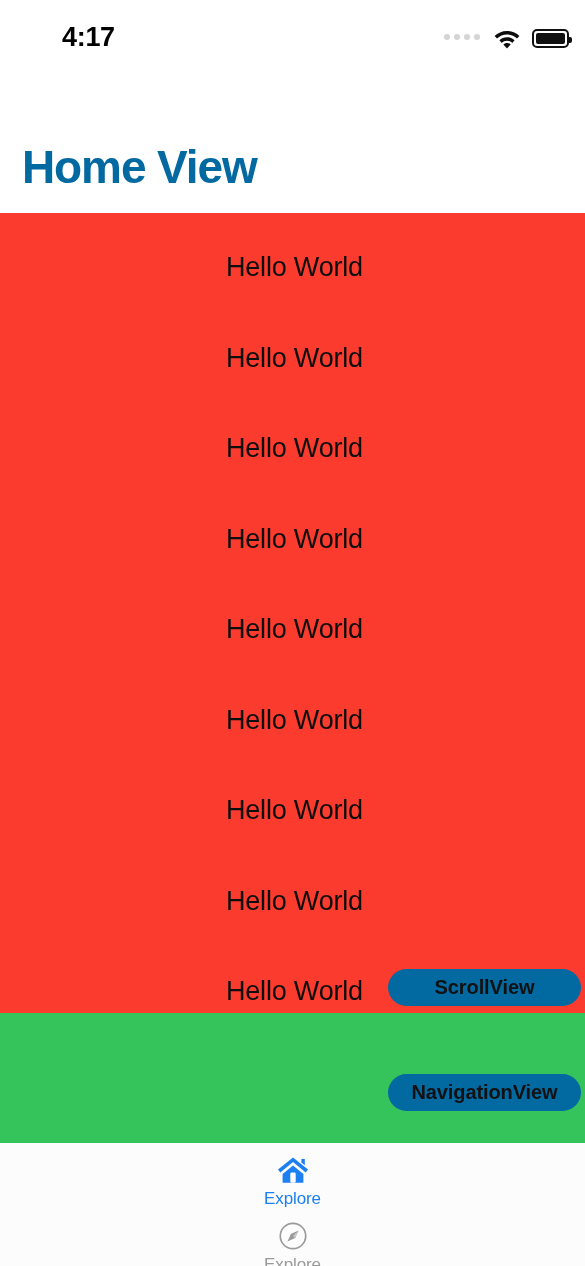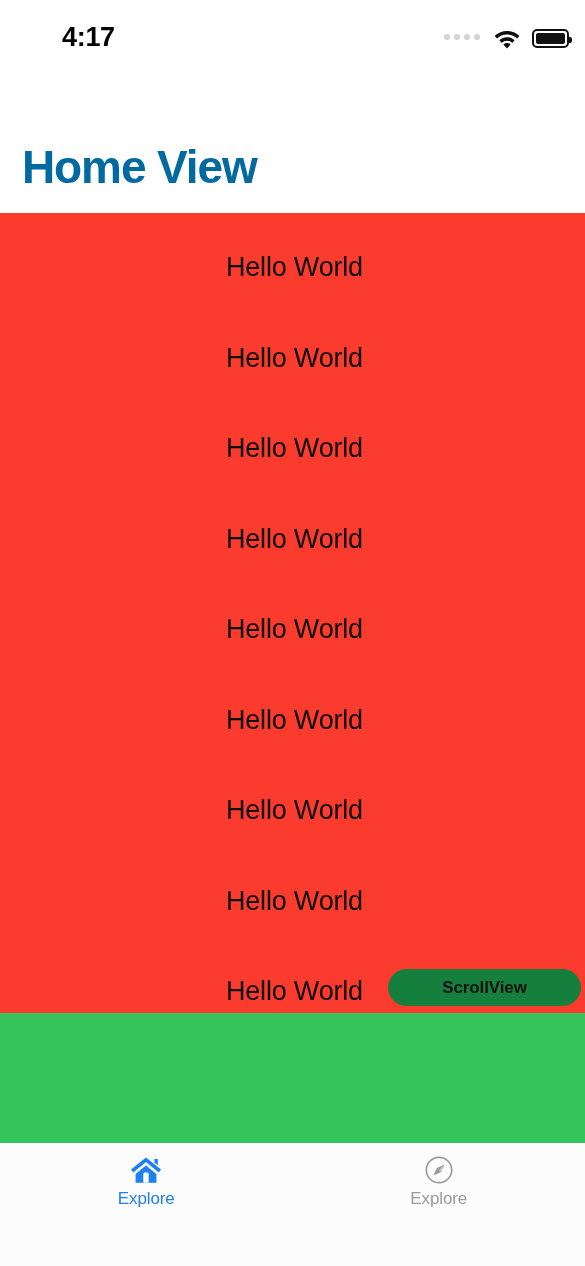--- a/index.html
+++ b/index.html
@@ -148,28 +148,28 @@
     top: 1013px;
     width: 585px;
     height: 130px;
     background: #34C45B;
   }
 
   
   .pill-btn {
     position: absolute;
     height: 37px;
-    background: #15803d;
+    background: #0369a1;
     border-radius: 19px;
     border: none;
     display: flex;
     align-items: center;
     justify-content: center;
     font-family: "Liberation Sans", sans-serif;
-    font-size: 17px;
+    font-size: 20px;
     font-weight: 700;
     color: #111111;
     letter-spacing: -0.1px;
     padding: 0;
     cursor: pointer;
     z-index: 25;
   }
   #scrollview-btn {
     left: 388px;
     top: 969px;
@@ -190,20 +190,21 @@
     height: 123px;
     background: #FCFCFC;
     z-index: 30;
   }
   #tab-bar-inner {
     position: absolute;
     left: 0; top: 0;
     width: 585px;
     height: 85px;
     display: flex;
+    flex-direction: column;
   }
   .tab-item {
     flex: 1 1 0;
     display: flex;
     flex-direction: column;
     align-items: center;
     justify-content: flex-start;
     padding-top: 10px;
     cursor: pointer;
     user-select: none;
@@ -265,20 +266,21 @@
       <div class="hello-item" style="top:568px">Hello World</div>
       <div class="hello-item" style="top:659px">Hello World</div>
       <div class="hello-item" style="top:749px">Hello World</div>
     </div>
   </div>
 
   <div id="green-region"></div>
 
   <button class="pill-btn" id="scrollview-btn">ScrollView</button>
 
+  <button class="pill-btn" id="navigationview-btn">NavigationView</button>
 
   <div id="tab-bar">
     <div id="tab-bar-inner">
 
       <div class="tab-item active">
         <span class="tab-icon">
           <svg width="34" height="30" viewBox="0 0 34 30" aria-hidden="true">
             <path d="M17 2.4 L2.0 14.6 L4.3 17.4 L17 7.1 L29.7 17.4 L32 14.6 Z" fill="#1C7FF2"></path>
             <path d="M25.4 4.0 L28.8 4.0 L28.8 10.2 L25.4 7.5 Z" fill="#1C7FF2"></path>
             <path d="M17 10.4 L6.6 18.9 L6.6 27.8 L27.4 27.8 L27.4 18.9 Z" fill="#1C7FF2"></path>

